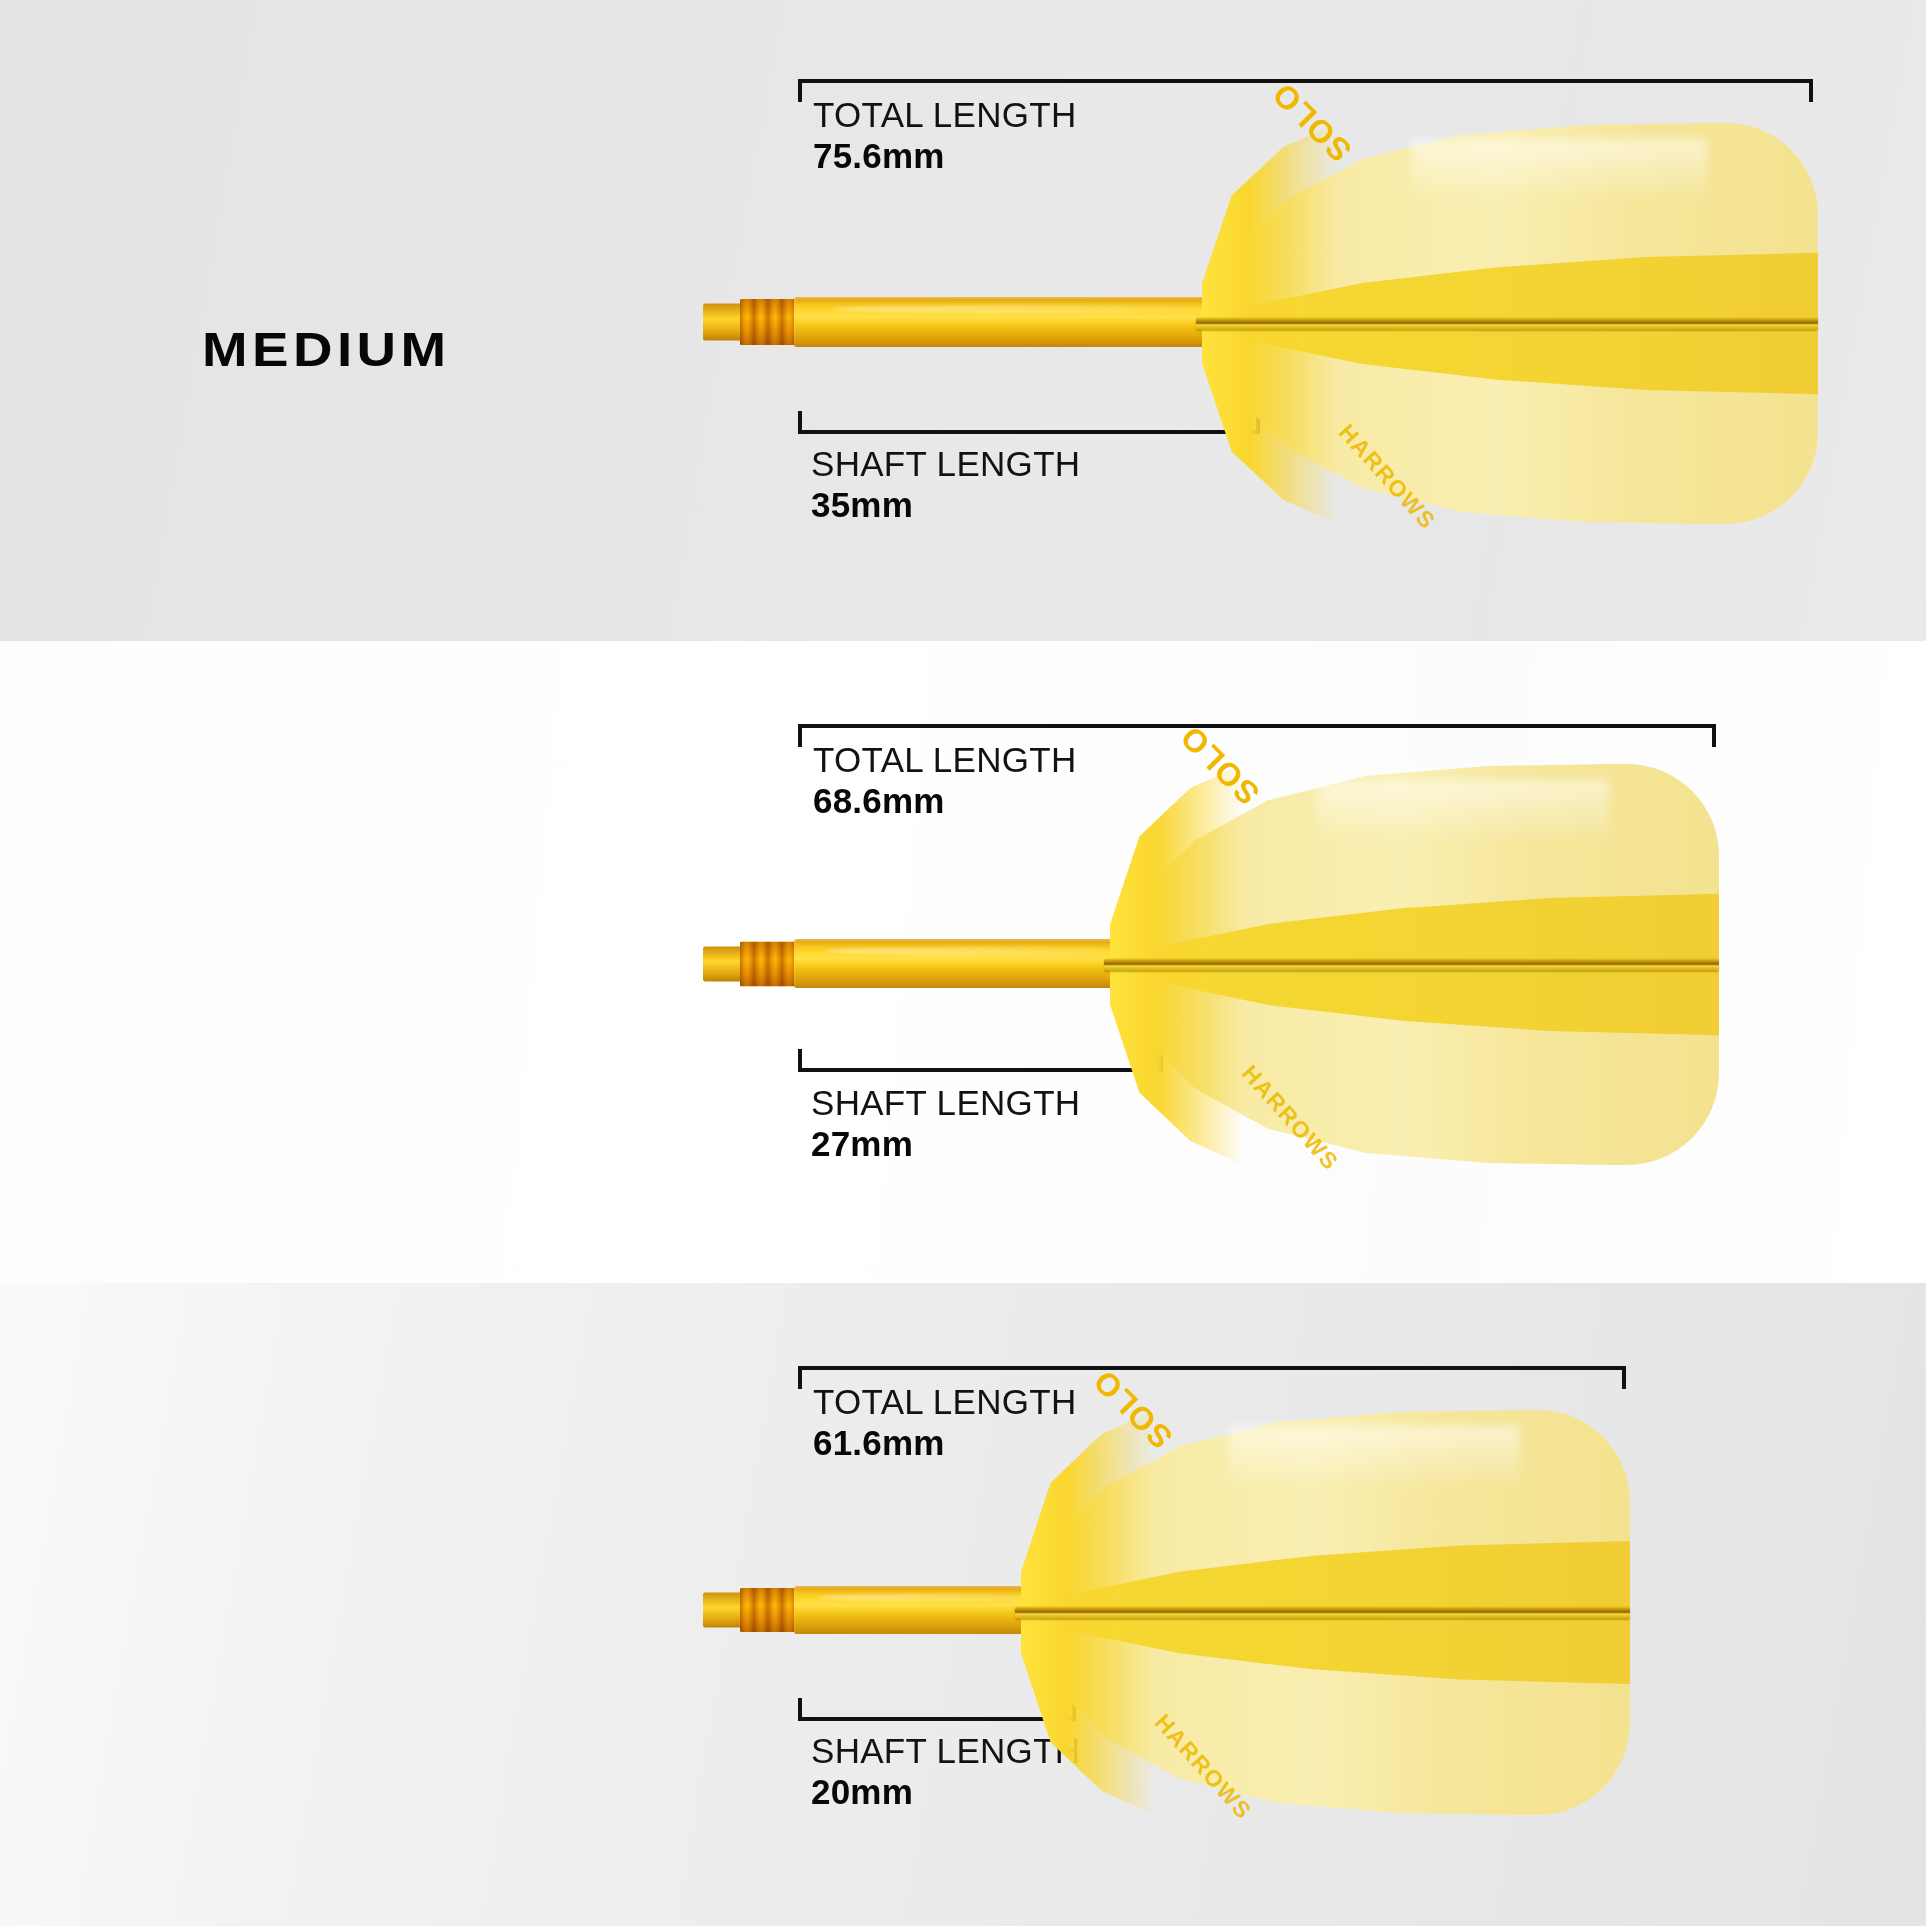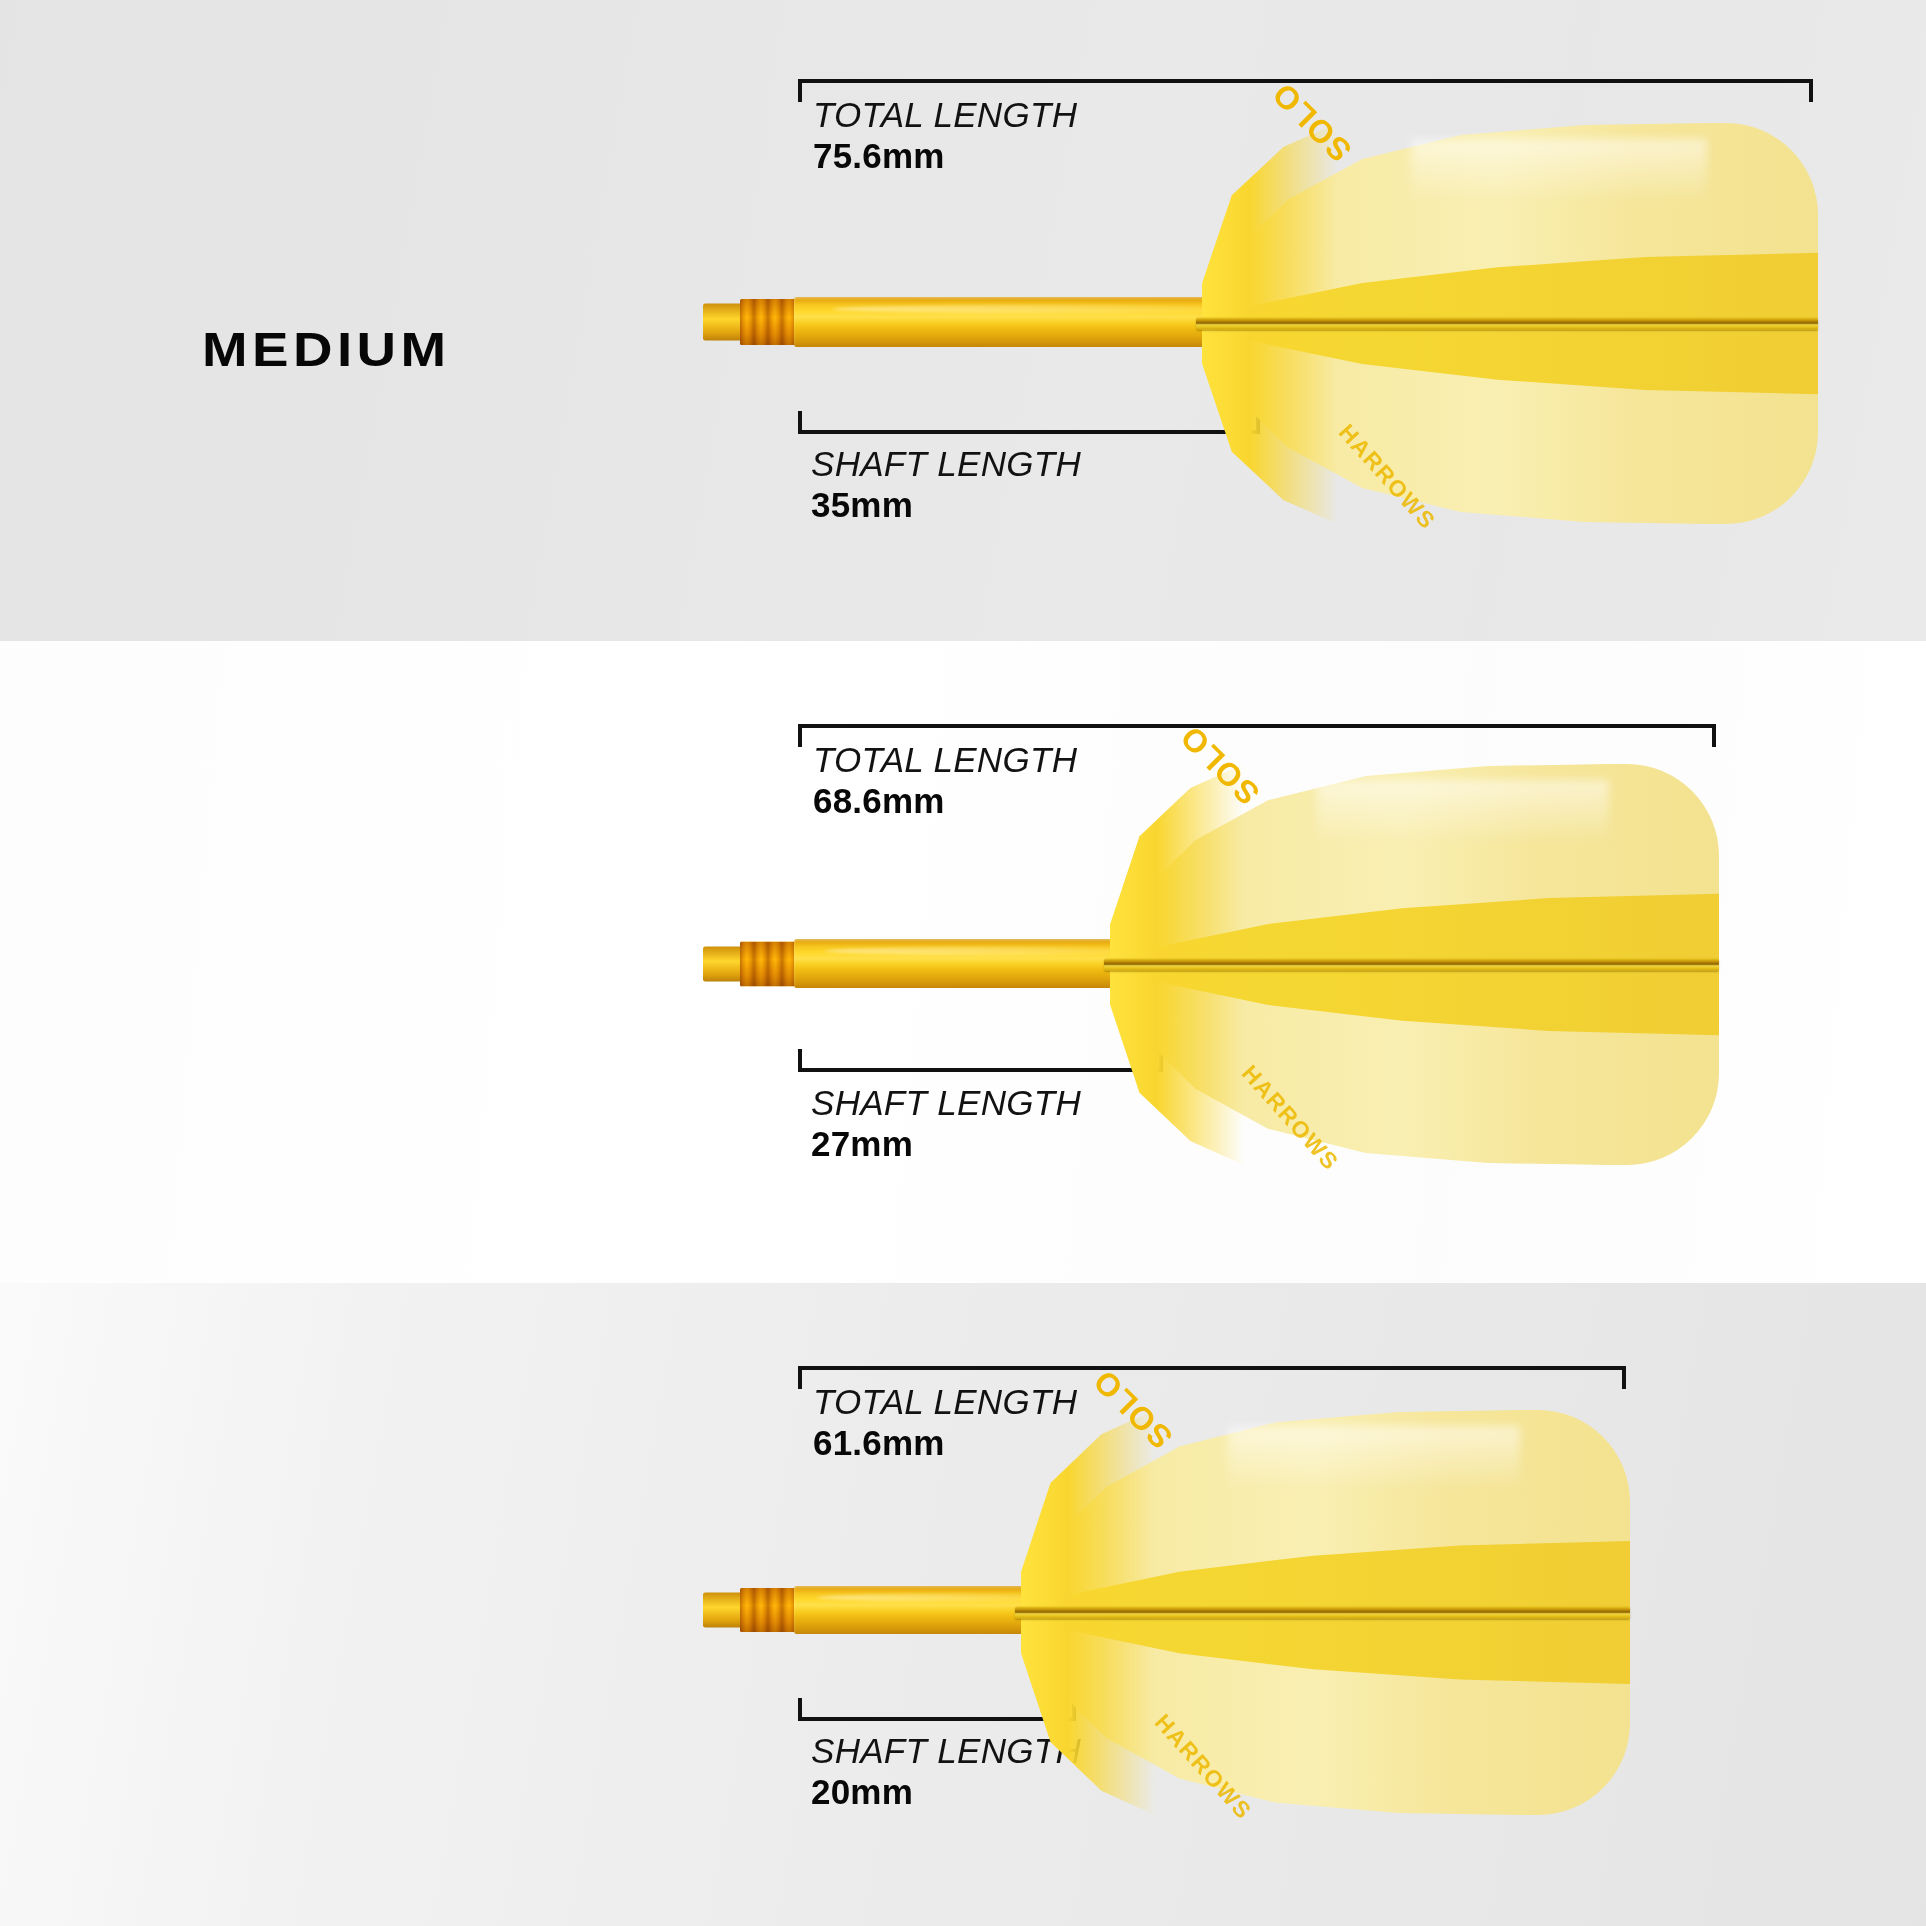--- a/index.html
+++ b/index.html
@@ -34,21 +34,21 @@
   .bracket{ position:absolute; height:23px; }
   .bracket .rule{ position:absolute; left:0; right:0; top:0; height:3.9px; background:#111; }
   .bracket .tick{ position:absolute; top:0; width:3.9px; height:23px; background:#111; }
   .bracket .tick.l{ left:0; }
   .bracket .tick.r{ right:0; }
 
   
   .dim-text{ position:absolute; white-space:nowrap; }
   .dim-text .cap{
     display:block; color:#121212; font-size:35px; font-weight:400;
-    letter-spacing:0.3px; line-height:1.06;font-style:italic;
+    letter-spacing:0.3px; line-height:1.06;
   }
   .dim-text .val{
     display:block; color:#080808; font-size:35px; font-weight:700;
     letter-spacing:0.2px; line-height:1.30;
   }
 
   
   .dart{ position:absolute; }
 
   

